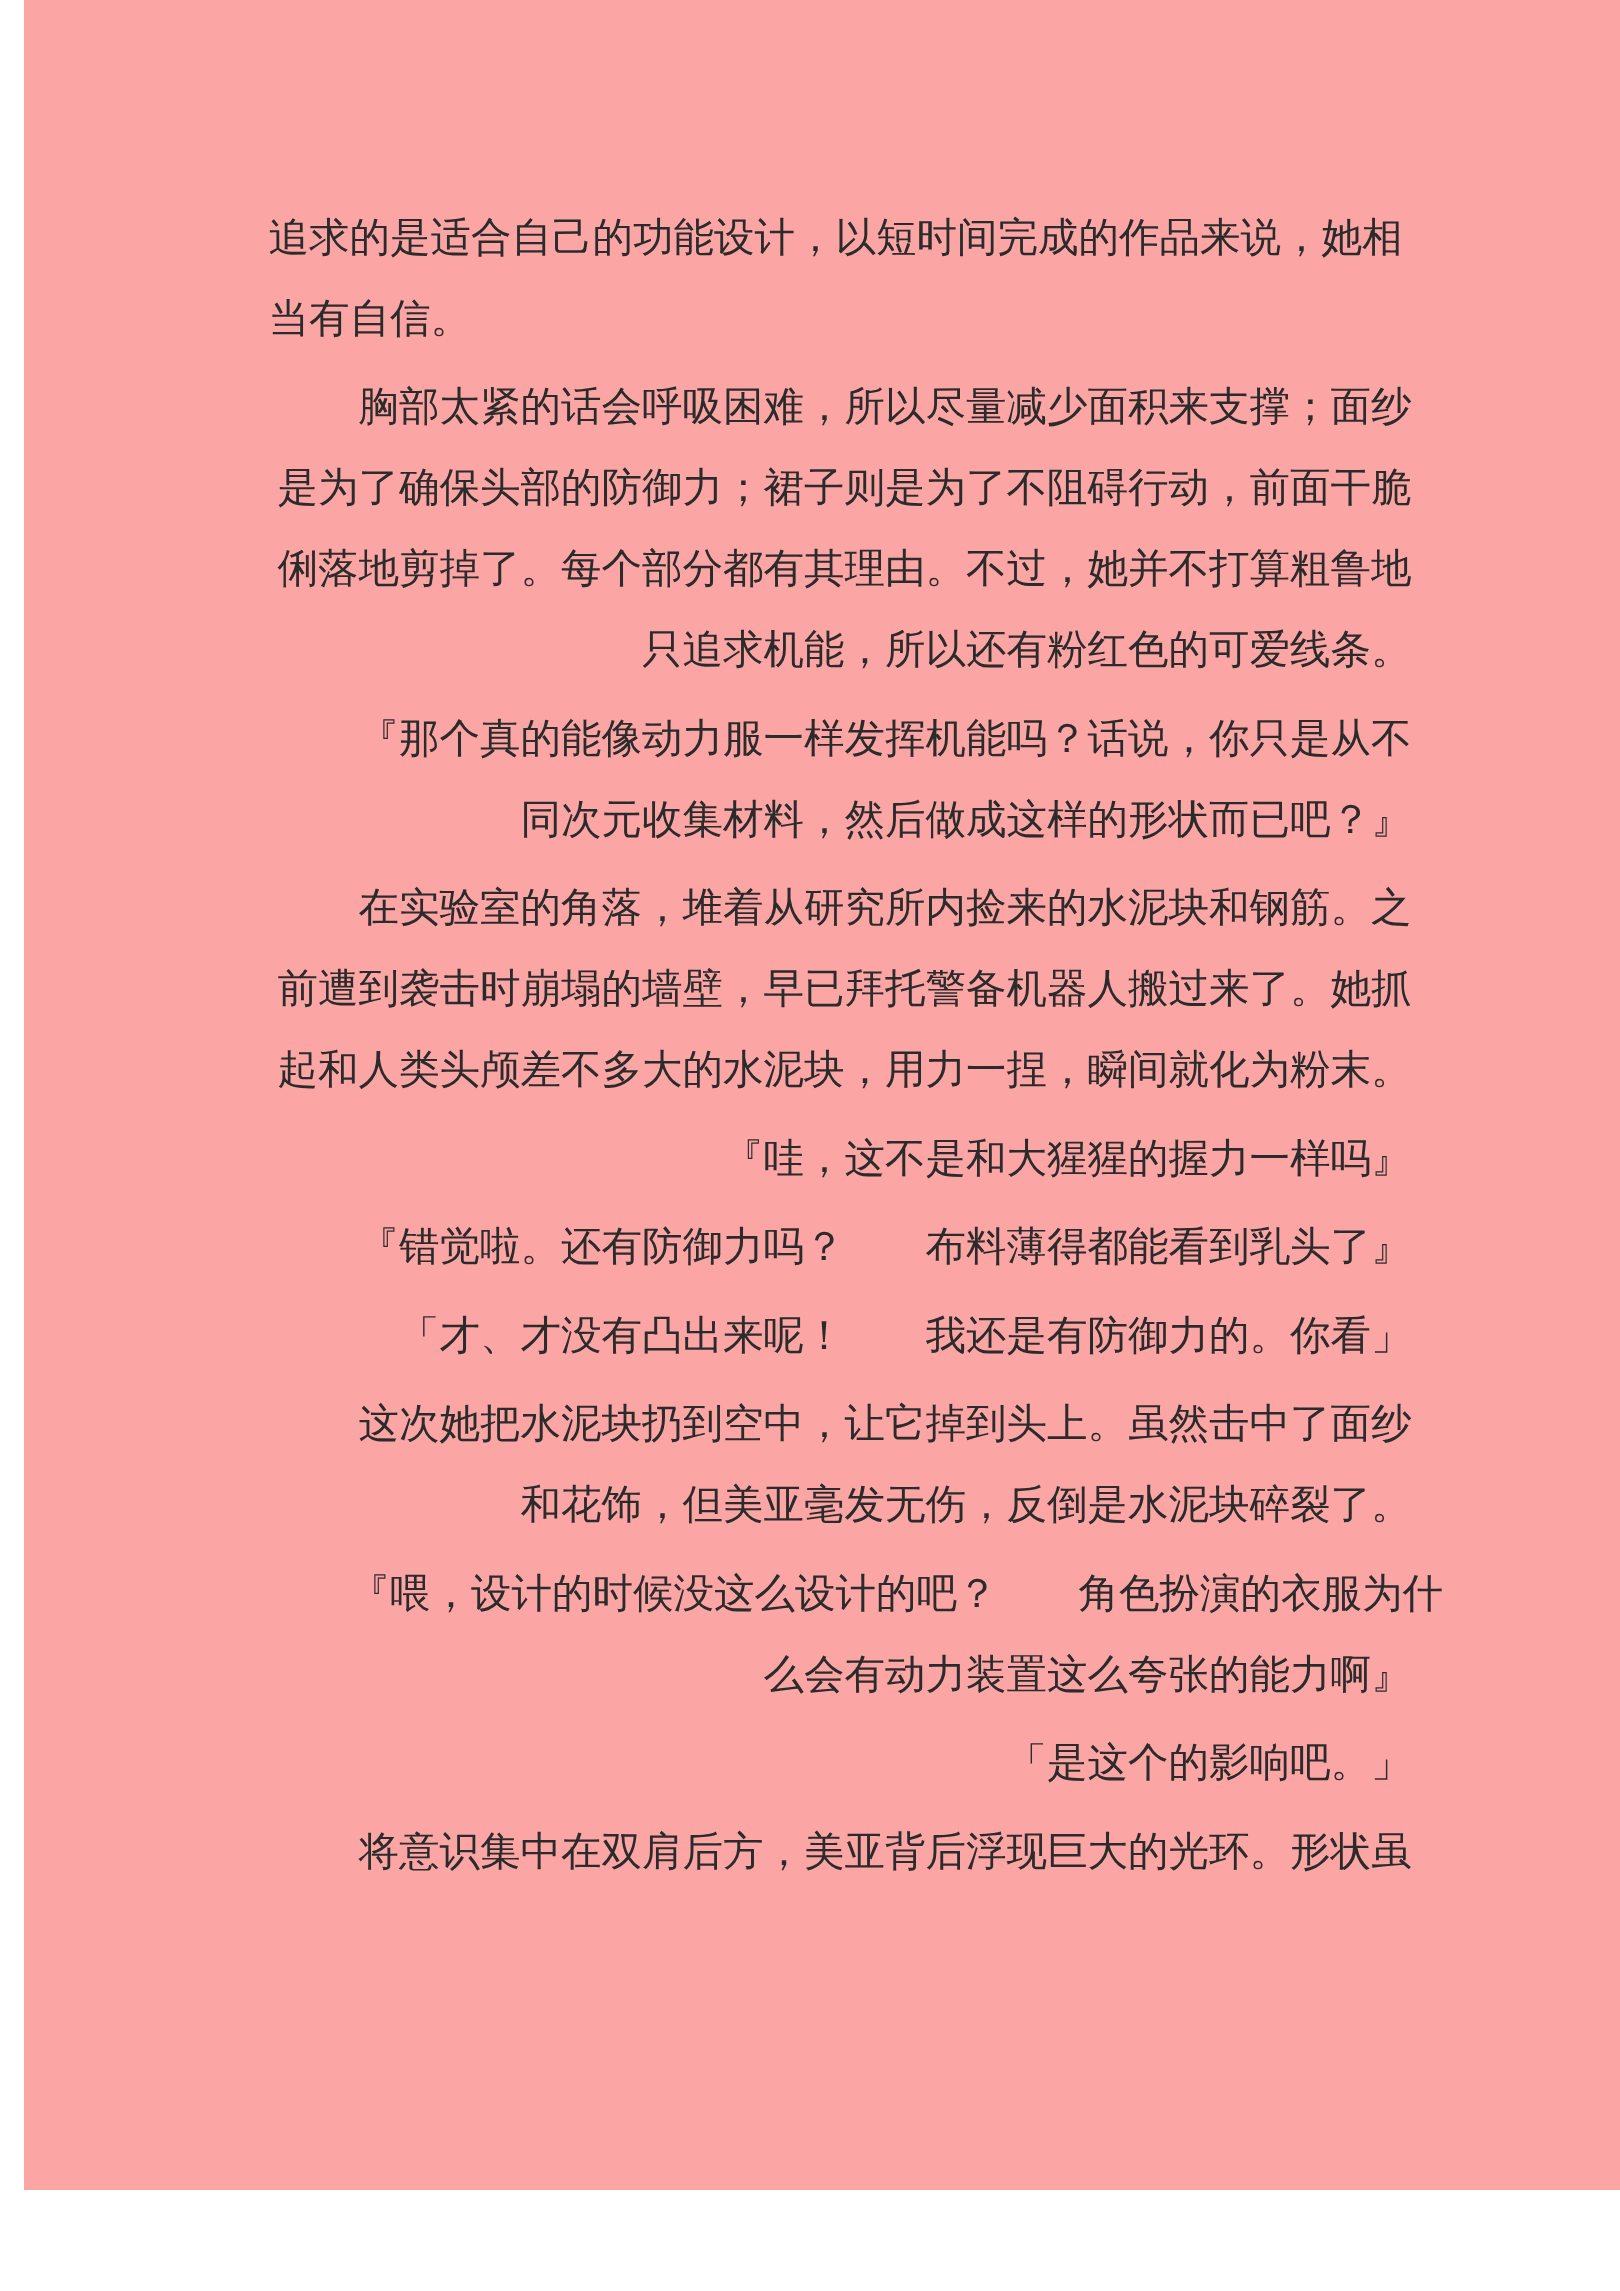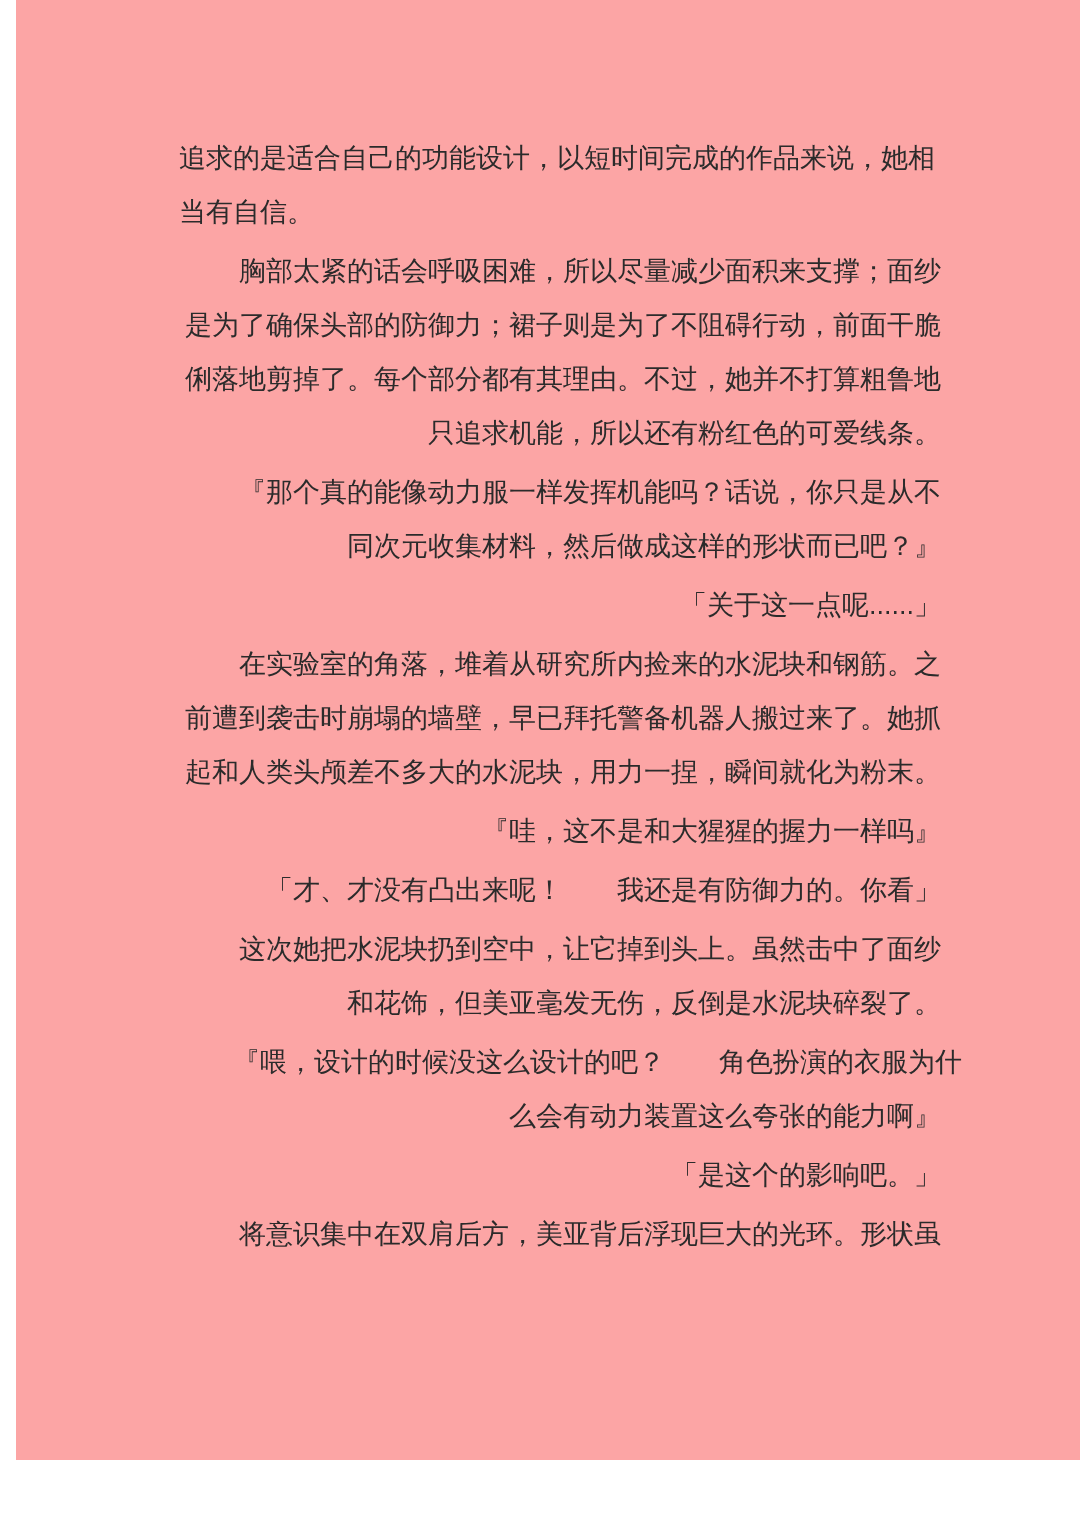--- a/index.html
+++ b/index.html
@@ -40,22 +40,22 @@
   }
 </style>
 </head>
 <body>
 
 <div class="page">
   <main class="text-block">
     <p class="para">追求的是适合自己的功能设计，以短时间完成的作品来说，她相<br>当有自信。</p>
     <p class="para indent">胸部太紧的话会呼吸困难，所以尽量减少面积来支撑；面纱<br>是为了确保头部的防御力；裙子则是为了不阻碍行动，前面干脆<br>俐落地剪掉了。每个部分都有其理由。不过，她并不打算粗鲁地<br>只追求机能，所以还有粉红色的可爱线条。</p>
     <p class="para indent">『那个真的能像动力服一样发挥机能吗？话说，你只是从不<br>同次元收集材料，然后做成这样的形状而已吧？』</p>
-    <p class="para indent">「关于这一点呢......」</p>
     <p class="para indent">在实验室的角落，堆着从研究所内捡来的水泥块和钢筋。之<br>前遭到袭击时崩塌的墙壁，早已拜托警备机器人搬过来了。她抓<br>起和人类头颅差不多大的水泥块，用力一捏，瞬间就化为粉末。</p>
     <p class="para indent">『哇，这不是和大猩猩的握力一样吗』</p>
+    <p class="para indent">『错觉啦。还有防御力吗？　　布料薄得都能看到乳头了』</p>
     <p class="para indent">「才、才没有凸出来呢！　　我还是有防御力的。你看」</p>
     <p class="para indent">这次她把水泥块扔到空中，让它掉到头上。虽然击中了面纱<br>和花饰，但美亚毫发无伤，反倒是水泥块碎裂了。</p>
     <p class="para indent">『喂，设计的时候没这么设计的吧？　　角色扮演的衣服为什<br>么会有动力装置这么夸张的能力啊』</p>
     <p class="para indent">「是这个的影响吧。」</p>
     <p class="para indent">将意识集中在双肩后方，美亚背后浮现巨大的光环。形状虽</p>
   </main>
 </div>
 
 </body></html>

